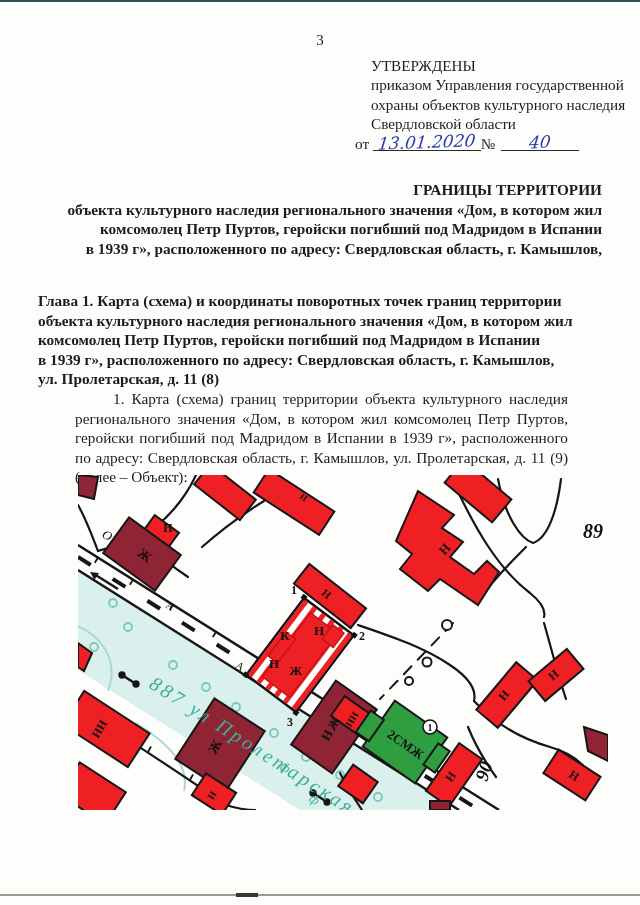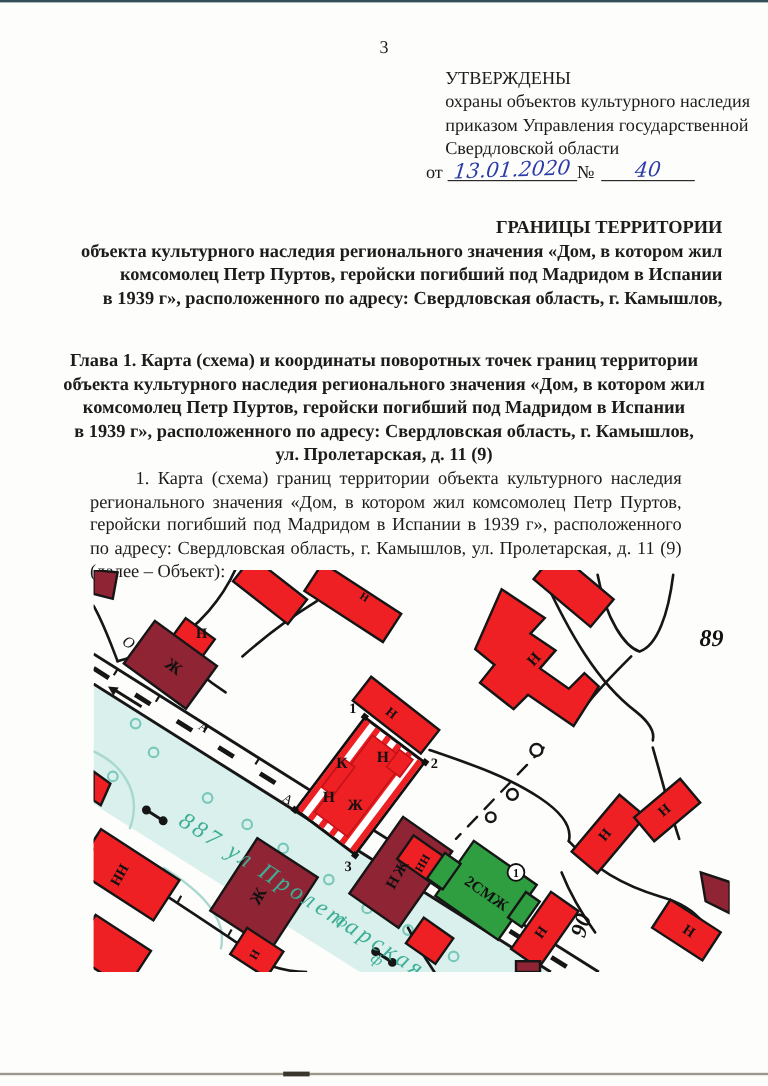--- a/index.html
+++ b/index.html
@@ -14,61 +14,61 @@
   .date-line{white-space:nowrap;}
   .u-line{display:inline-block;border-bottom:1.3px solid #2a2a2a;text-align:center;vertical-align:baseline;height:16px;}
   .u-date{width:108px;}
   .u-no{width:78px;margin-left:2px;}
   .handwriting{
     color:#2b3ba8;font-family:"DejaVu Serif", serif;font-style:italic;font-size:17px;
     display:inline-block;transform:rotate(-2deg) skewX(-8deg);position:relative;top:-1px;
   }
   .title-block{position:absolute;top:180px;left:38px;width:564px;text-align:right;
     font-weight:bold;font-size:15.3px;line-height:19.5px;}
-  .chapter-block{position:absolute;top:291px;left:38px;width:564px;text-align:center;
+  .chapter-block{position:absolute;top:291px;left:38px;width:564px;text-align:left;
     font-weight:bold;font-size:15.3px;line-height:19.5px;}
   .body-para{position:absolute;top:389px;left:75px;width:493px;font-size:15.3px;
     line-height:19.5px;text-align:justify;text-indent:38px;}
   .map-wrap{position:absolute;top:475px;left:78px;width:530px;height:335px;}
   .bottom-scan{position:absolute;top:894px;left:0;width:640px;height:2px;background:#9a988c;}
   .bottom-scan-dark{position:absolute;top:893px;left:236px;width:22px;height:4px;background:#3a362e;}
   svg text{font-family:"Liberation Serif", serif;}
 </style>
 </head>
 <body>
 
 <div class="top-edge"></div>
 
 <div class="page-number">3</div>
 
 <div class="approval">
   <div class="line">УТВЕРЖДЕНЫ</div>
+  <div class="line">приказом Управления государственной</div>
   <div class="line">охраны объектов культурного наследия</div>
-  <div class="line">приказом Управления государственной</div>
   <div class="line">Свердловской области</div>
   <div class="date-line">
     <span>от</span>
     <span class="u-line u-date"><span class="handwriting">13.01.2020</span></span><span>№</span>
     <span class="u-line u-no"><span class="handwriting">40</span></span>
   </div>
 </div>
 
 <div class="title-block">
   <div>ГРАНИЦЫ ТЕРРИТОРИИ</div>
   <div>объекта культурного наследия регионального значения «Дом, в котором жил</div>
   <div>комсомолец Петр Пуртов, геройски погибший под Мадридом в Испании</div>
   <div>в 1939 г», расположенного по адресу: Свердловская область, г. Камышлов,</div>
 </div>
 
 <div class="chapter-block">
   <div>Глава 1. Карта (схема) и координаты поворотных точек границ территории</div>
   <div>объекта культурного наследия регионального значения «Дом, в котором жил</div>
   <div>комсомолец Петр Пуртов, геройски погибший под Мадридом в Испании</div>
   <div>в 1939 г», расположенного по адресу: Свердловская область, г. Камышлов,</div>
-  <div>ул. Пролетарская, д. 11 (9)</div>
+  <div>ул. Пролетарская, д. 11 (8)</div>
 </div>
 
 <div class="body-para">1. Карта (схема) границ территории объекта культурного наследия регионального значения «Дом, в котором жил комсомолец Петр Пуртов, геройски погибший под Мадридом в Испании в 1939 г», расположенного по адресу: Свердловская область, г. Камышлов, ул. Пролетарская, д. 11 (9) (далее – Объект):</div>
 
 <div class="map-wrap">
 <svg width="530" height="335" viewBox="0 0 530 335">
 
   <polygon points="0,95 381,335 222,335 0,195" fill="#d9f0ec"></polygon>
 
   <g stroke="#a9d8cf" stroke-width="2" fill="none">

